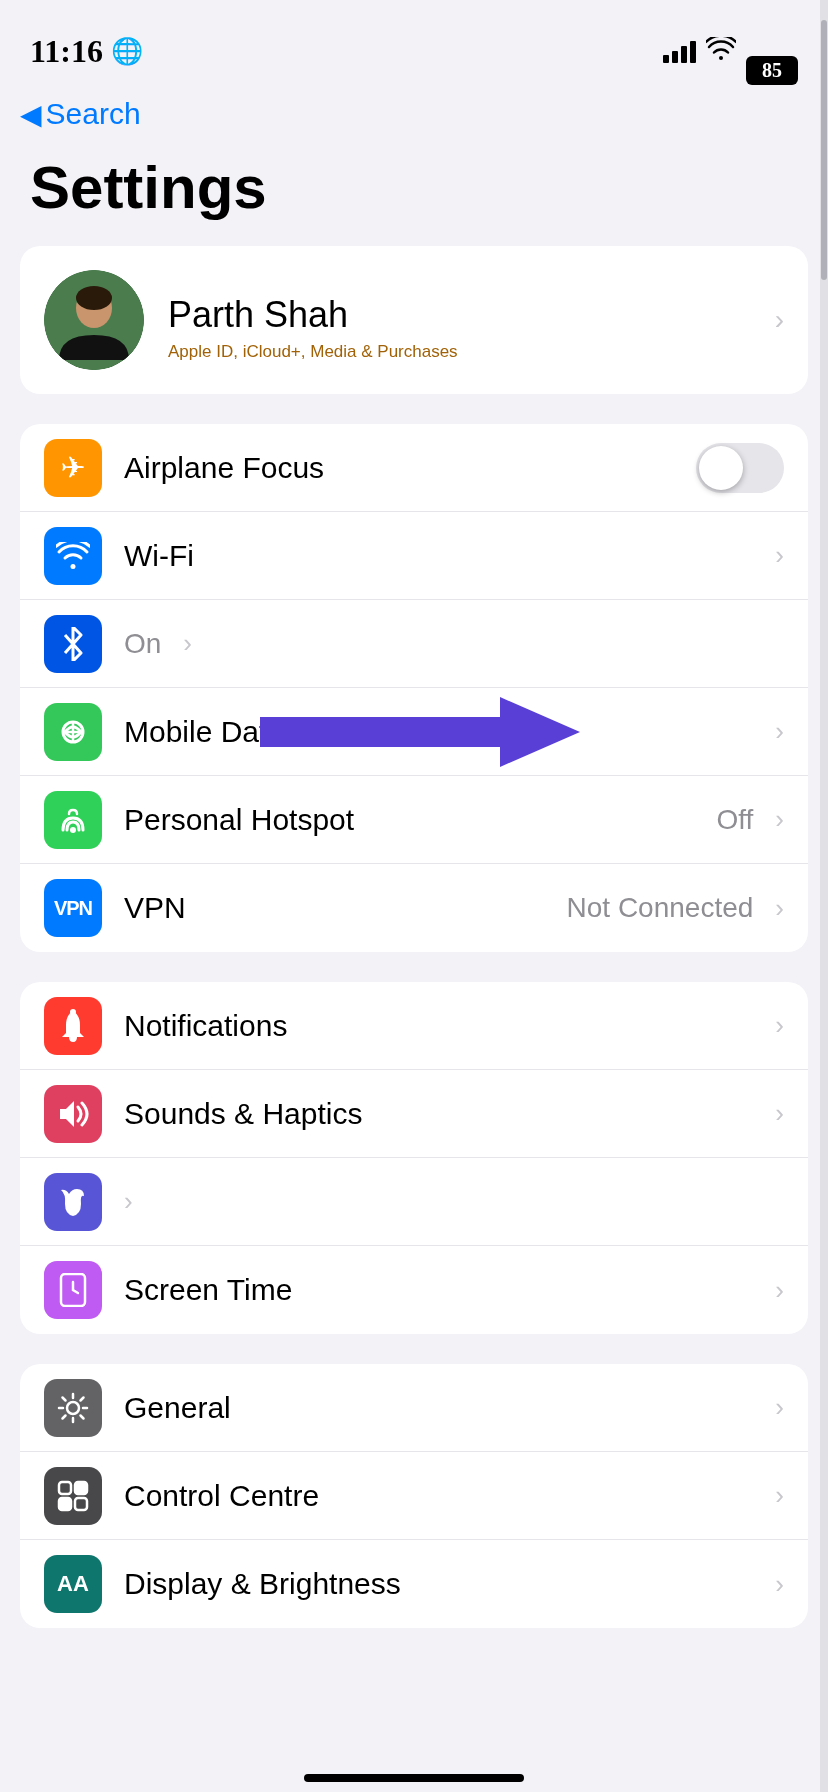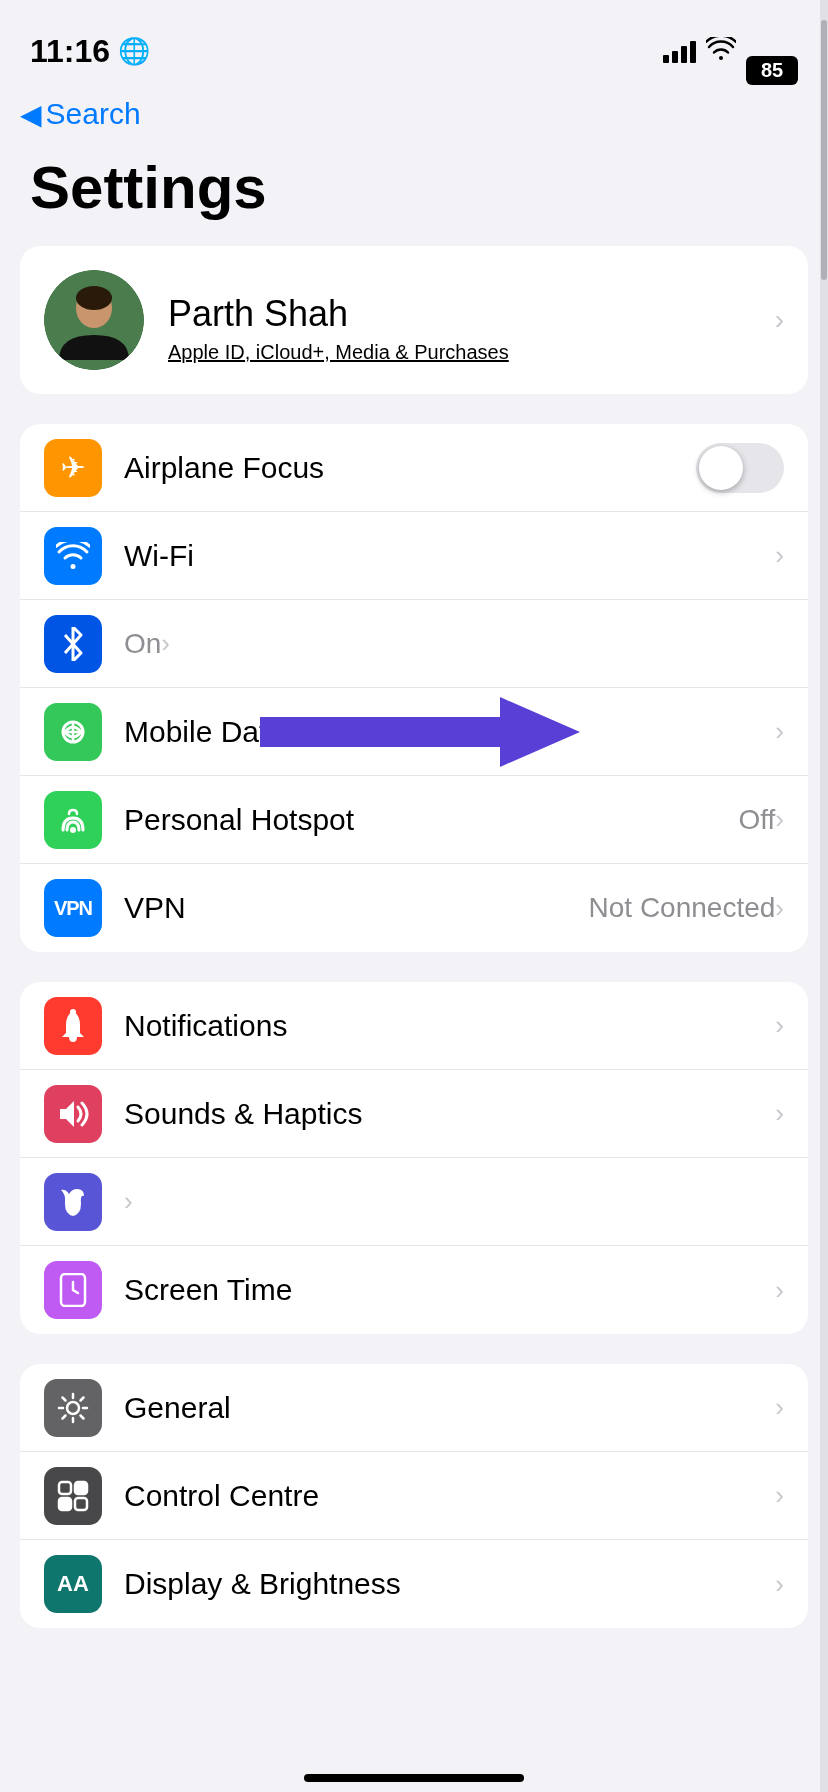--- a/index.html
+++ b/index.html
@@ -13,20 +13,21 @@
       overflow-x: hidden;
     }
 
     
     .status-bar {
       display: flex;
       justify-content: space-between;
       align-items: center;
       padding: 18px 30px 8px 30px;
       background: #f2f2f7;
+      font-family: Liberation Serif, serif;
     }
 
     .status-left {
       display: flex;
       align-items: center;
       gap: 8px;
     }
 
     .status-time {
       font-size: 32px;
@@ -145,23 +146,22 @@
 
     .profile-name {
       font-size: 36px;
       font-weight: 500;
       color: #000;
       margin-bottom: 6px;
       margin-top: 16px;
     }
 
     .profile-subtitle {
-      font-size: 20px;
-      color: #000000;
-      text-decoration: underline;
+      font-size: 17px;
+      color: #a16207;
     }
 
     .profile-chevron {
       color: #c7c7cc;
       font-size: 28px;
     }
 
     
     .section {
       background: #fff;
@@ -212,21 +212,21 @@
 
     .row-label {
       flex: 1;
       font-size: 30px;
       color: #000;
     }
 
     .row-value {
       font-size: 28px;
       color: #8e8e93;
-      margin-right: 0;
+      margin-right: 22px;
     }
 
     .row-chevron {
       font-size: 26px;
       color: #c7c7cc;
     }
 
     
     .toggle {
       width: 88px;

